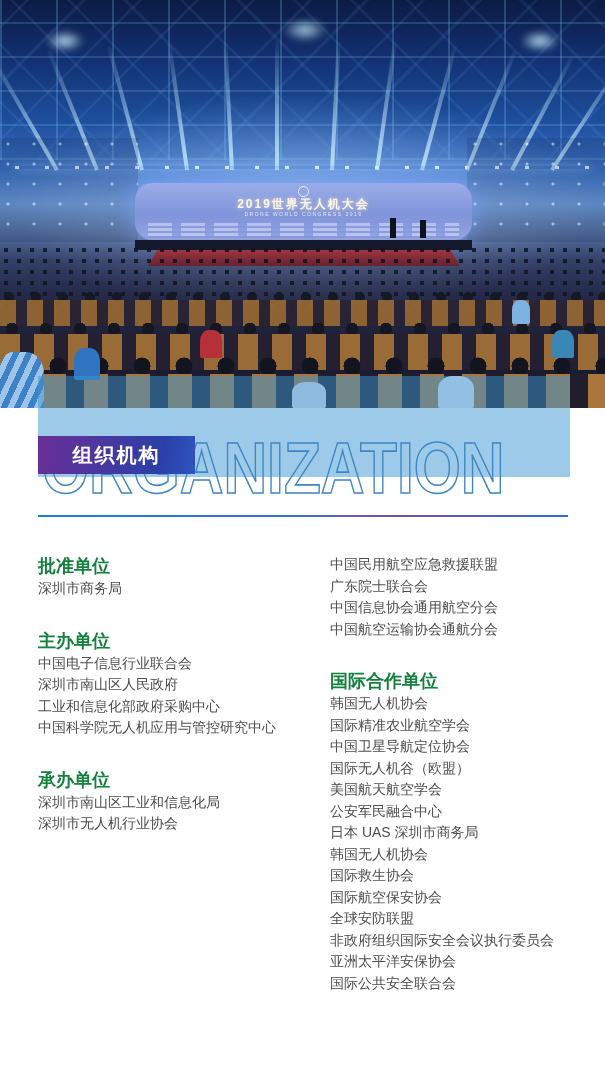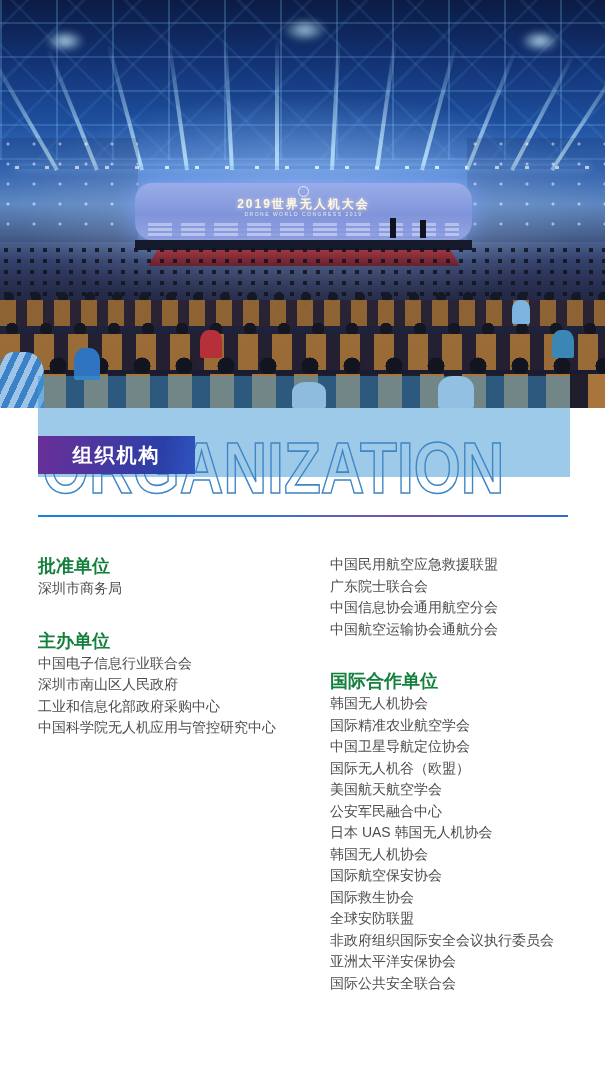--- a/index.html
+++ b/index.html
@@ -147,40 +147,45 @@
         <div class="group-heading">批准单位</div>
         <div class="group-item">深圳市商务局</div>
       </div>
       <div class="group">
         <div class="group-heading">主办单位</div>
         <div class="group-item">中国电子信息行业联合会</div>
         <div class="group-item">深圳市南山区人民政府</div>
         <div class="group-item">工业和信息化部政府采购中心</div>
         <div class="group-item">中国科学院无人机应用与管控研究中心</div>
       </div>
+      <div class="group">
+        <div class="group-heading">承办单位</div>
+        <div class="group-item">深圳市南山区工业和信息化局</div>
+        <div class="group-item">深圳市无人机行业协会</div>
+      </div>
     </div>
   <div class="col right">
       <div class="group">
         <div class="group-item">中国民用航空应急救援联盟</div>
         <div class="group-item">广东院士联合会</div>
         <div class="group-item">中国信息协会通用航空分会</div>
         <div class="group-item">中国航空运输协会通航分会</div>
       </div>
       <div class="group">
         <div class="group-heading">国际合作单位</div>
         <div class="group-item">韩国无人机协会</div>
         <div class="group-item">国际精准农业航空学会</div>
         <div class="group-item">中国卫星导航定位协会</div>
         <div class="group-item">国际无人机谷（欧盟）</div>
         <div class="group-item">美国航天航空学会</div>
         <div class="group-item">公安军民融合中心</div>
-        <div class="group-item">日本 UAS 韩国无人机协会</div>
+        <div class="group-item">日本 UAS 深圳市商务局</div>
         <div class="group-item">韩国无人机协会</div>
+        <div class="group-item">国际救生协会</div>
         <div class="group-item">国际航空保安协会</div>
-        <div class="group-item">国际救生协会</div>
         <div class="group-item">全球安防联盟</div>
         <div class="group-item">非政府组织国际安全会议执行委员会</div>
         <div class="group-item">亚洲太平洋安保协会</div>
         <div class="group-item">国际公共安全联合会</div>
       </div>
     </div>
 
 </div>
 
 </body></html>

